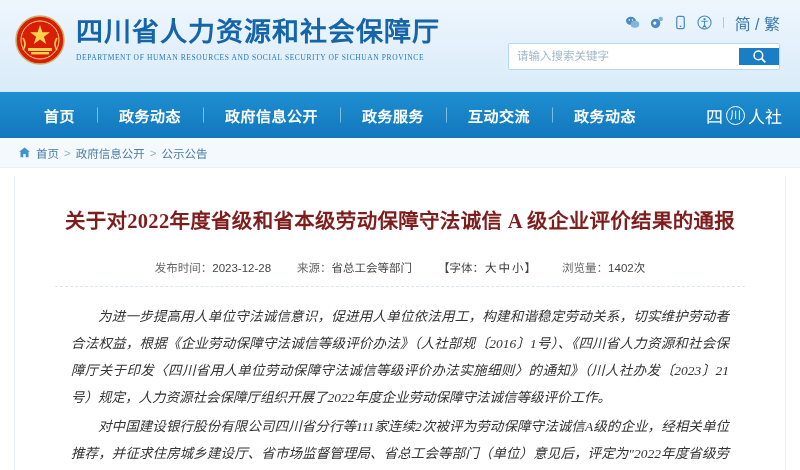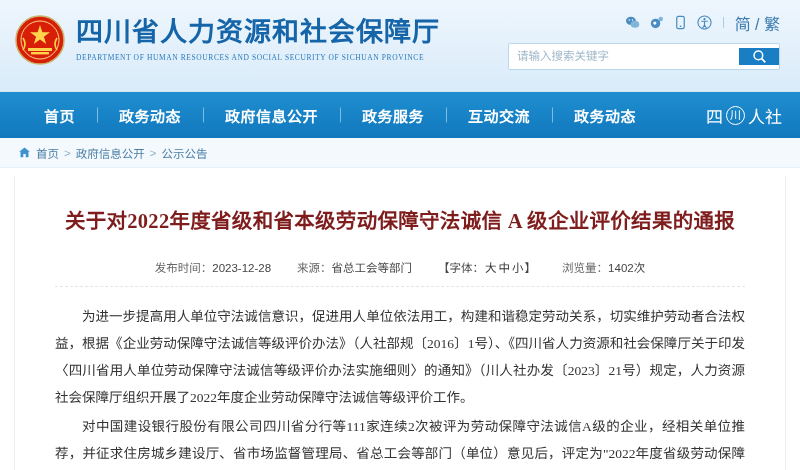--- a/index.html
+++ b/index.html
@@ -214,21 +214,21 @@
   .meta .fs .sz { cursor: pointer; color: #333; margin: 0 1px; }
 
   .body-text {
     margin-top: 16px;
     font-family: "Liberation Serif", serif;
     font-size: 13.5px;
     color: #333;
     line-height: 2.0;
     text-align: justify;
   }
-  .body-text p { margin: 0 0 2px; text-indent: 2em; }
+  .body-text p { margin: 0 16px 2px; text-indent: 2em; font-style: italic; }
 </style>
 </head>
 <body>
 
 <div class="header">
   <div class="header-inner">
     <div class="emblem">
       <svg width="52" height="52" viewBox="0 0 52 52" aria-hidden="true">
         <circle cx="26" cy="26" r="24" fill="#d81e06" stroke="#c8b26a" stroke-width="1.5"></circle>
         <circle cx="26" cy="26" r="19" fill="none" stroke="#f2d98b" stroke-width="1"></circle>

